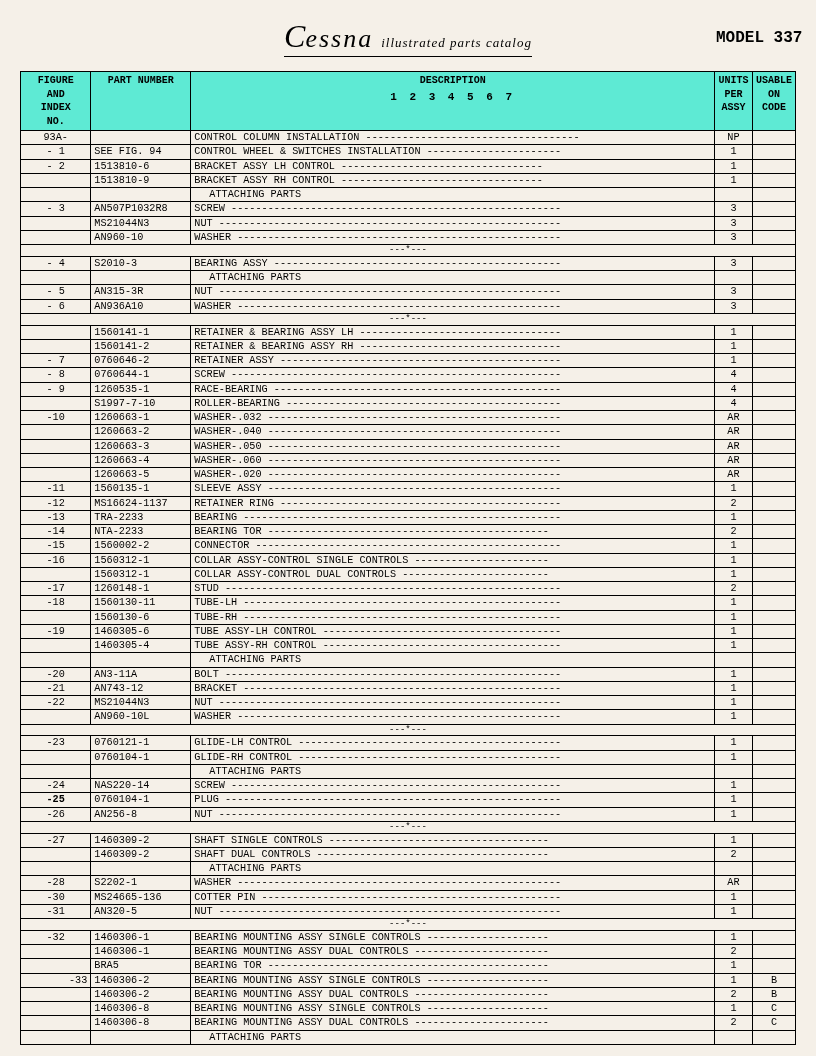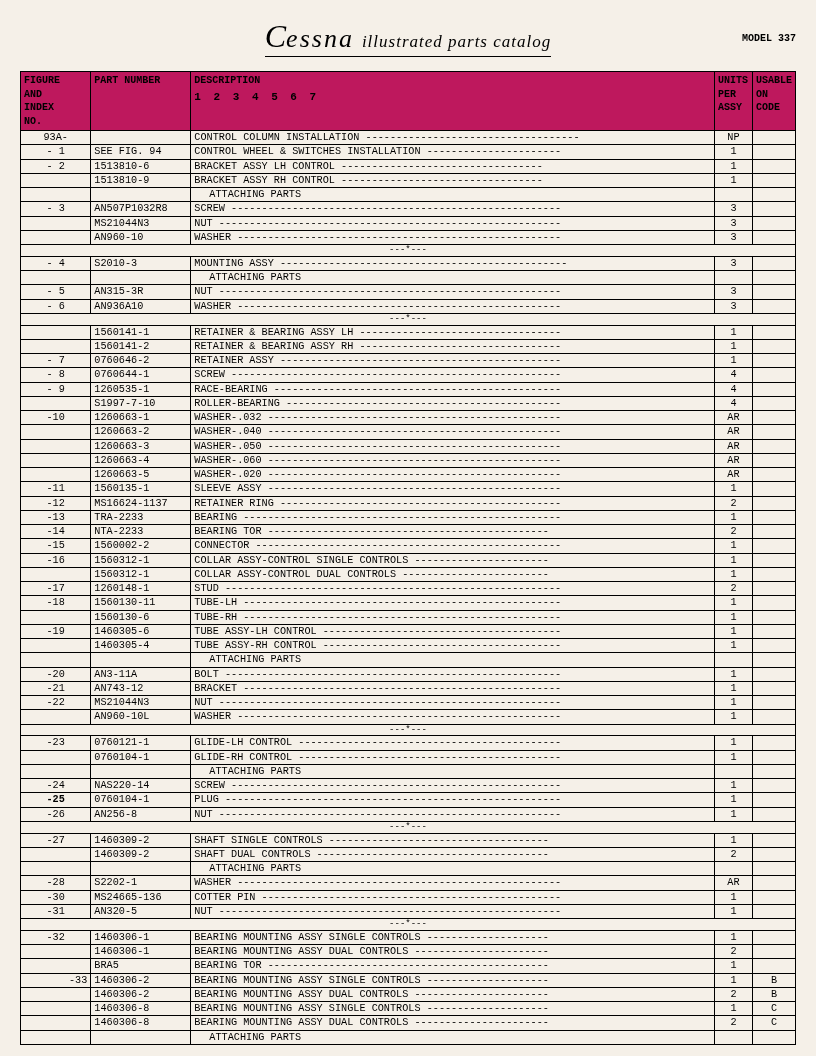--- a/index.html
+++ b/index.html
@@ -22,28 +22,28 @@
     
     .header {
       display: flex;
       justify-content: space-between;
       align-items: center;
       margin-bottom: 10px;
       padding-bottom: 4px;
     }
     .catalog-text {
       font-family: 'Times New Roman', serif;
-      font-size: 17px;
+      font-size: 13px;
       font-style: italic;
       margin-left: 8px;
       letter-spacing: 1px;
     }
     .model-text {
       font-weight: bold;
-      font-size: 10px;
+      font-size: 16px;
       white-space: nowrap;
     }
     
     .main-table {
       width: 100%;
       border-collapse: collapse;
       border: 1.5px solid #000;
     }
     .main-table th, .main-table td {
       border: 1px solid #000;
@@ -51,25 +51,25 @@
       vertical-align: top;
       font-size: 10.5px;
       line-height: 1.35;
     }
     .col-figure { width: 60px; text-align: center; }
     .col-part { width: 100px; }
     .col-desc { width: auto; }
     .col-units { width: 38px; text-align: center; }
     .col-usable { width: 42px; text-align: center; }
     .header-row th {
-      text-align: left;
+      text-align: center;
       font-weight: bold;
       font-size: 10px;
       padding: 2px 3px;
-      background: #be185d;
+      background: #5eead4;
     }
     .th-figure { vertical-align: middle; }
     .th-part { vertical-align: middle; }
     .th-desc { vertical-align: middle; }
     .desc-numbers {
       font-size: 11px;
       font-weight: bold;
       letter-spacing: 3px;
       margin-top: 2px;
     }
@@ -199,21 +199,21 @@
           <td class="col-desc">WASHER -----------------------------------------------------</td>
           <td class="col-units center">3</td>
           <td class="col-usable center"></td>
         </tr>
         <tr class="separator-row">
           <td colspan="5" style="text-align: center; font-size: 9px; padding: 0px 2px; line-height: 1.2;">---*---</td>
         </tr>
         <tr class="data-row">
           <td class="col-figure center" style="white-space: nowrap;">- 4</td>
           <td class="col-part" style="white-space: nowrap;">S2010-3</td>
-          <td class="col-desc">MOUNTING ASSY -----------------------------------------------</td>
+          <td class="col-desc">BEARING ASSY -----------------------------------------------</td>
           <td class="col-units center">3</td>
           <td class="col-usable center"></td>
         </tr>
         <tr class="data-row">
           <td class="col-figure center" style="white-space: nowrap;"></td>
           <td class="col-part" style="white-space: nowrap;"></td>
           <td class="col-desc" style="padding-left: 18px;">ATTACHING PARTS</td>
           <td class="col-units center"></td>
           <td class="col-usable center"></td>
         </tr>

